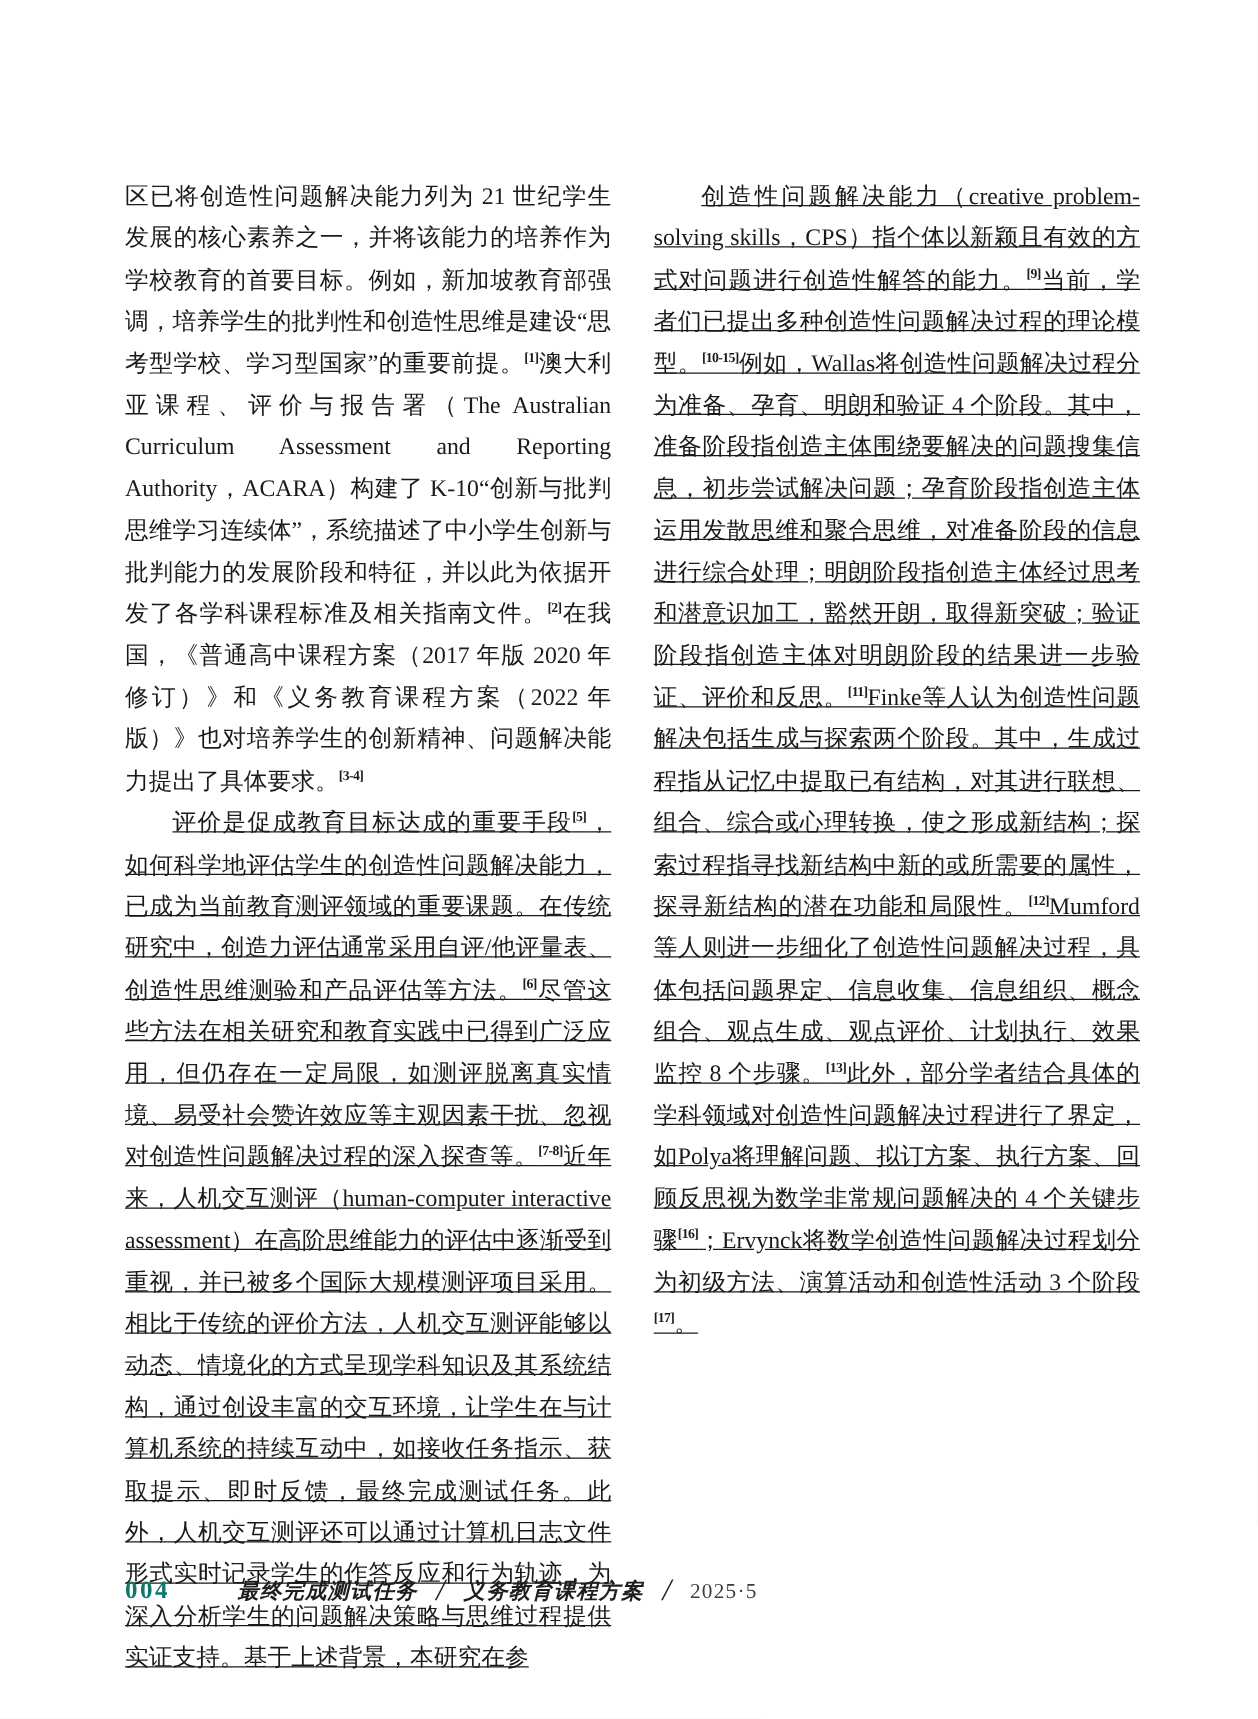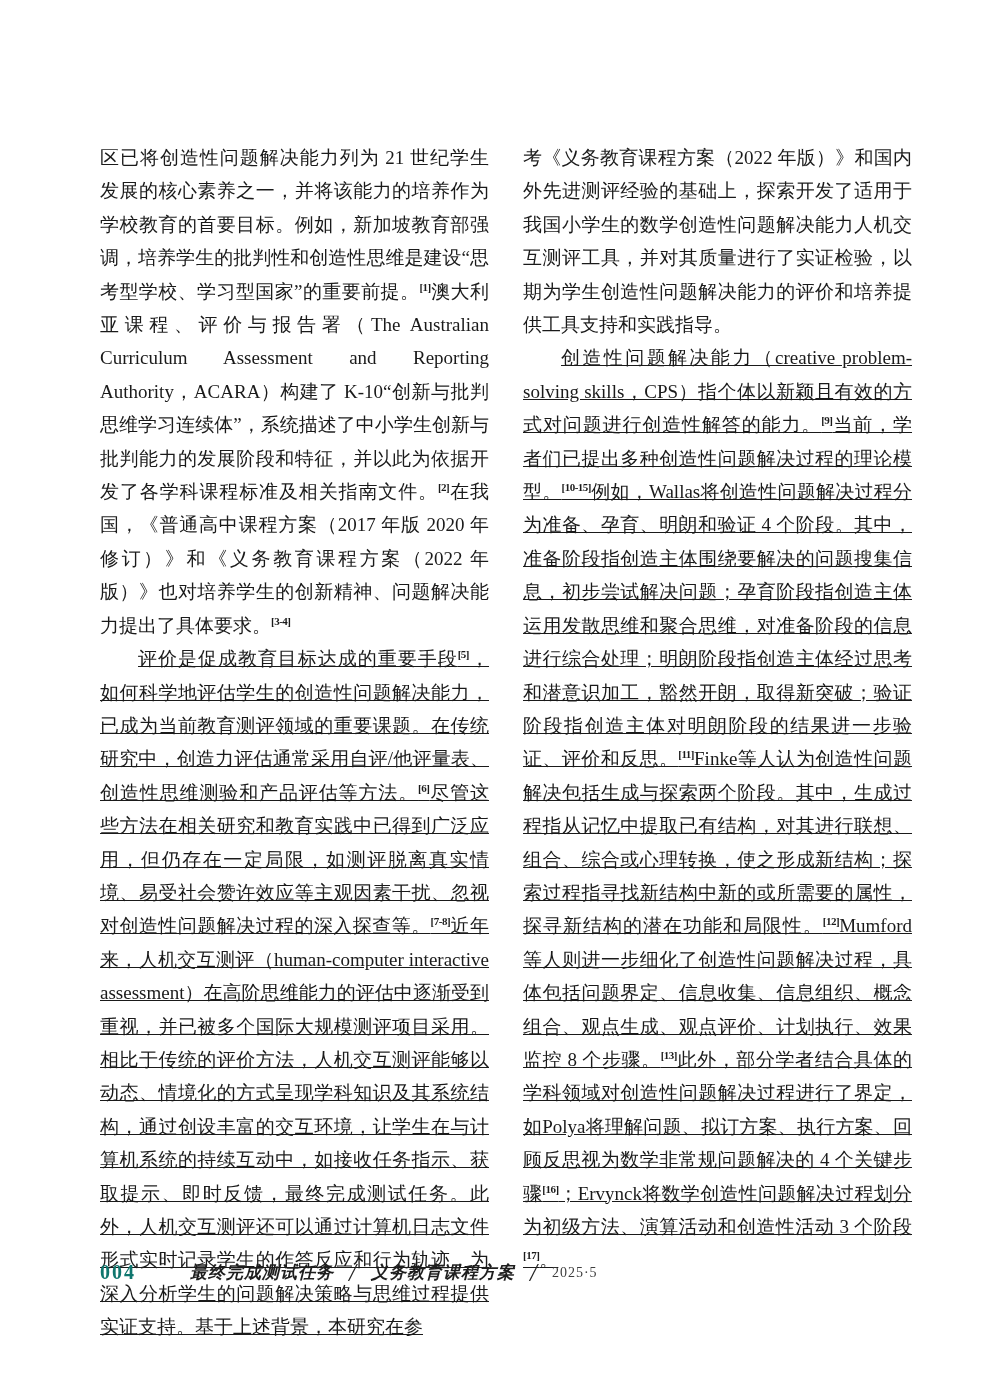--- a/index.html
+++ b/index.html
@@ -64,37 +64,36 @@
     letter-spacing: 1px;
   }
   .footer .divider {
     font-size: 25px;
     font-style: italic;
     margin: 0 15px;
     color: #222;
     line-height: 1;
   }
   .footer .issue {
-    font-size: 14px;
+    font-size: 17px;
     color: #3d3d3d;
     letter-spacing: 1px;
   }
 </style>
 </head>
 <body>
 
 <div class="page">
 
   <div class="content">
     <div class="column" id="col-left">
         <p class="para">区已将创造性问题解决能力列为 21 世纪学生发展的核心素养之一，并将该能力的培养作为学校教育的首要目标。例如，新加坡教育部强调，培养学生的批判性和创造性思维是建设“思考型学校、学习型国家”的重要前提。<sup class="cite">[1]</sup>澳大利亚课程、评价与报告署（The Australian Curriculum Assessment and Reporting Authority，ACARA）构建了 K-10“创新与批判思维学习连续体”，系统描述了中小学生创新与批判能力的发展阶段和特征，并以此为依据开发了各学科课程标准及相关指南文件。<sup class="cite">[2]</sup>在我国，《普通高中课程方案（2017 年版 2020 年修订）》和《义务教育课程方案（2022 年版）》也对培养学生的创新精神、问题解决能力提出了具体要求。<sup class="cite">[3-4]</sup></p>
         <p class="para indent">评价是促成教育目标达成的重要手段<sup class="cite">[5]</sup>，如何科学地评估学生的创造性问题解决能力，已成为当前教育测评领域的重要课题。在传统研究中，创造力评估通常采用自评/他评量表、创造性思维测验和产品评估等方法。<sup class="cite">[6]</sup>尽管这些方法在相关研究和教育实践中已得到广泛应用，但仍存在一定局限，如测评脱离真实情境、易受社会赞许效应等主观因素干扰、忽视对创造性问题解决过程的深入探查等。<sup class="cite">[7-8]</sup>近年来，人机交互测评（human-computer interactive assessment）在高阶思维能力的评估中逐渐受到重视，并已被多个国际大规模测评项目采用。相比于传统的评价方法，人机交互测评能够以动态、情境化的方式呈现学科知识及其系统结构，通过创设丰富的交互环境，让学生在与计算机系统的持续互动中，如接收任务指示、获取提示、即时反馈，最终完成测试任务。此外，人机交互测评还可以通过计算机日志文件形式实时记录学生的作答反应和行为轨迹，为深入分析学生的问题解决策略与思维过程提供实证支持。基于上述背景，本研究在参</p>
       </div>
     <div class="column" id="col-right">
-        <p class="para">考《义务教育课程方案（2022 年版）》和国内外先进测评经验的基础上，探索开发了适用于我国小学生的数学创造性问题解决能力人机交互测评工具，并对其质量进行了实证检验，以期为学生创造性问题解决能力的评价和培养提供工具支持和实践指导。</p>
         <p class="para indent">创造性问题解决能力（creative problem-solving skills，CPS）指个体以新颖且有效的方式对问题进行创造性解答的能力。<sup class="cite">[9]</sup>当前，学者们已提出多种创造性问题解决过程的理论模型。<sup class="cite">[10-15]</sup>例如，Wallas将创造性问题解决过程分为准备、孕育、明朗和验证 4 个阶段。其中，准备阶段指创造主体围绕要解决的问题搜集信息，初步尝试解决问题；孕育阶段指创造主体运用发散思维和聚合思维，对准备阶段的信息进行综合处理；明朗阶段指创造主体经过思考和潜意识加工，豁然开朗，取得新突破；验证阶段指创造主体对明朗阶段的结果进一步验证、评价和反思。<sup class="cite">[11]</sup>Finke等人认为创造性问题解决包括生成与探索两个阶段。其中，生成过程指从记忆中提取已有结构，对其进行联想、组合、综合或心理转换，使之形成新结构；探索过程指寻找新结构中新的或所需要的属性，探寻新结构的潜在功能和局限性。<sup class="cite">[12]</sup>Mumford等人则进一步细化了创造性问题解决过程，具体包括问题界定、信息收集、信息组织、概念组合、观点生成、观点评价、计划执行、效果监控 8 个步骤。<sup class="cite">[13]</sup>此外，部分学者结合具体的学科领域对创造性问题解决过程进行了界定，如Polya将理解问题、拟订方案、执行方案、回顾反思视为数学非常规问题解决的 4 个关键步骤<sup class="cite">[16]</sup>；Ervynck将数学创造性问题解决过程划分为初级方法、演算活动和创造性活动 3 个阶段<sup class="cite">[17]</sup>。</p>
       </div>
   </div>
 
   <div class="footer">
     <span class="pagenum">004</span>
     <span class="journal">最终完成测试任务</span>
     <span class="divider">/</span>
     <span class="section">义务教育课程方案</span>
     <span class="divider">/</span>

